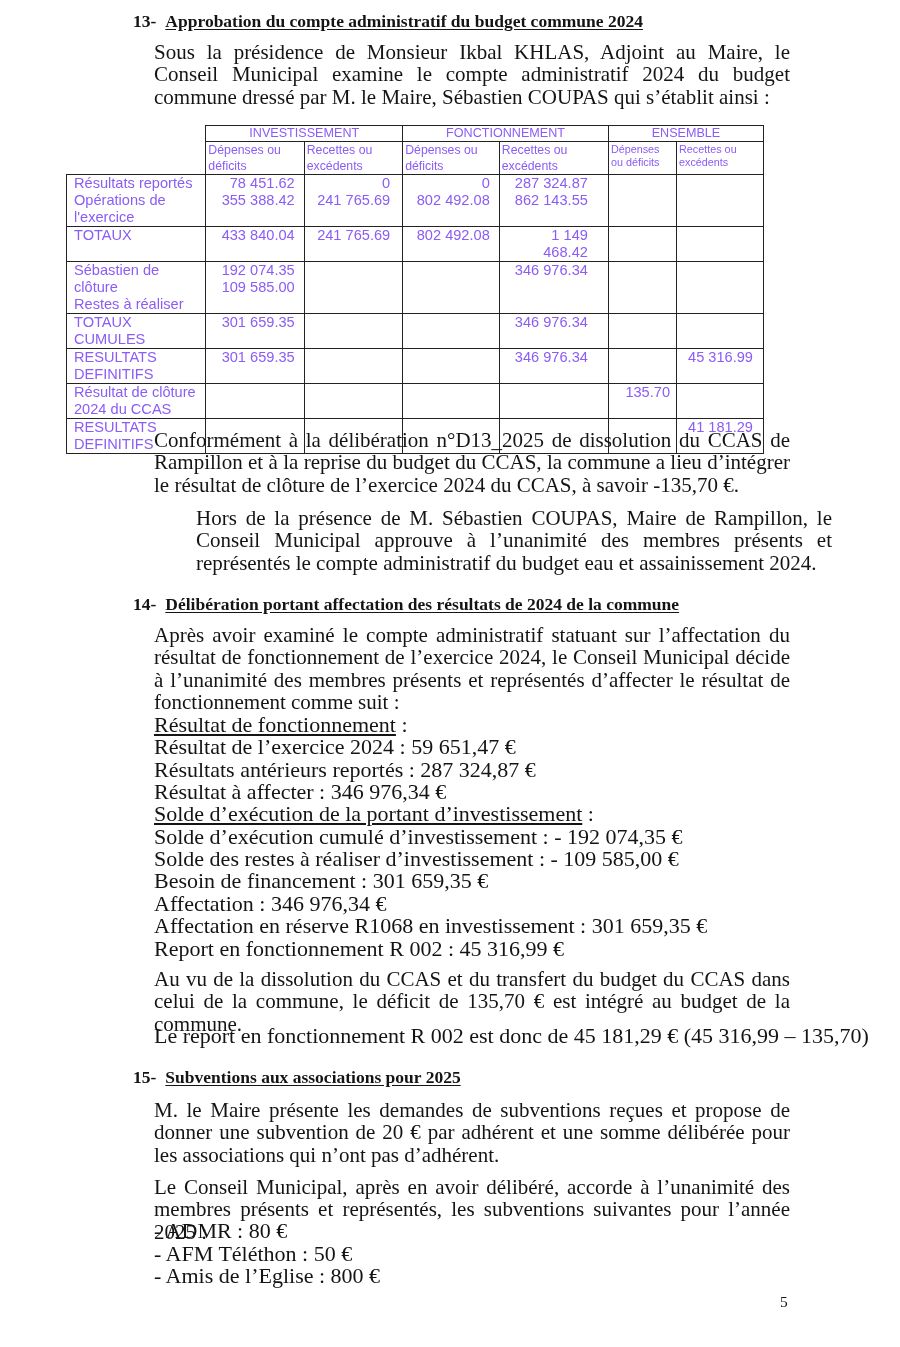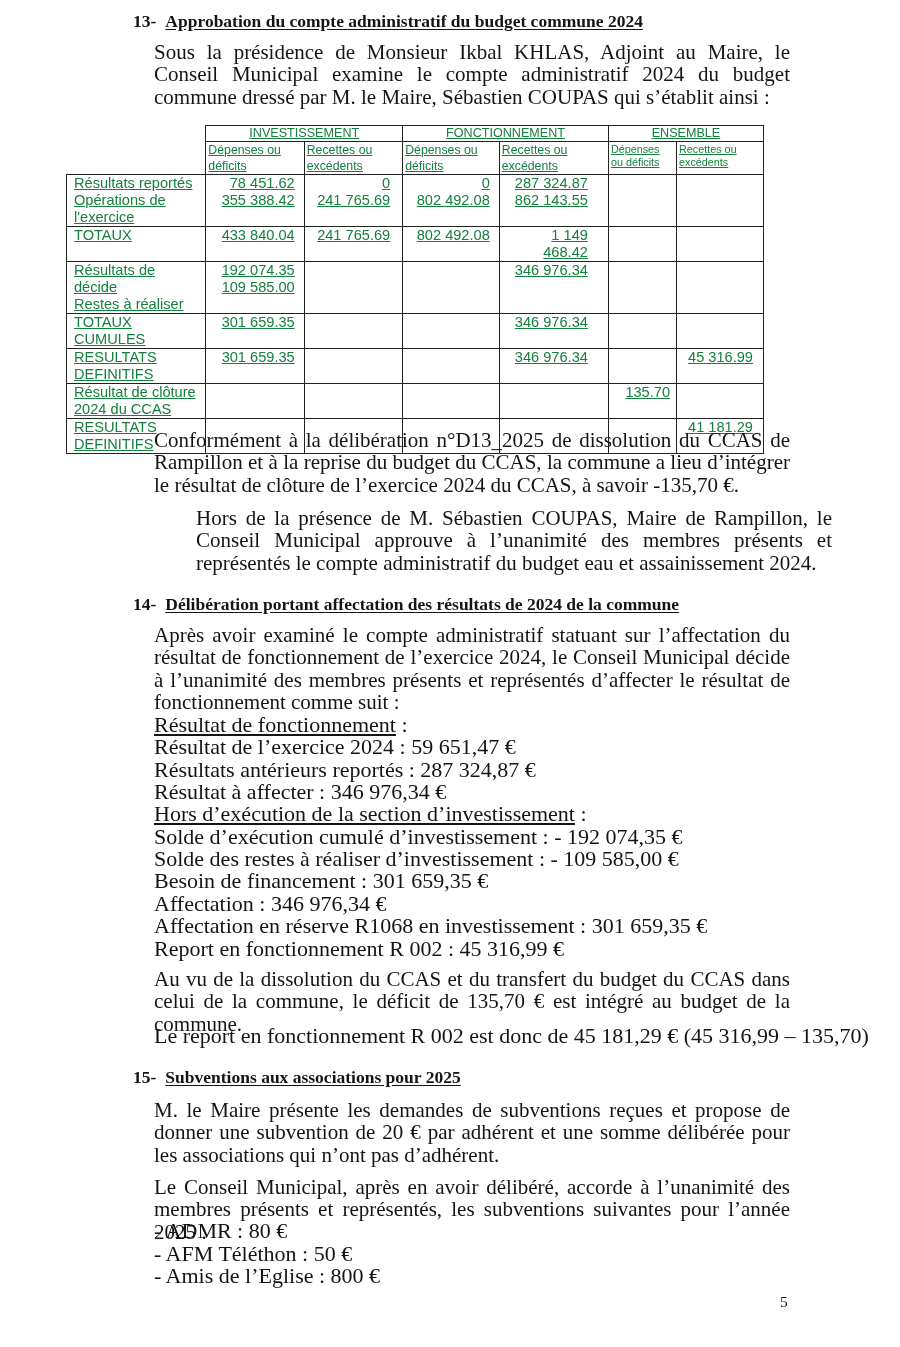--- a/index.html
+++ b/index.html
@@ -4,21 +4,21 @@
 <style>
   html, body { margin:0; padding:0; background:#ffffff; }
   body { width:900px; height:1347px; position:relative; overflow:hidden; font-family:"Liberation Serif", serif; color:#141414; }
   .page { position:absolute; left:0; top:0; width:764px; height:1347px; }
   .h { position:absolute; font-weight:bold; font-size:17.5px; white-space:nowrap; }
   .h .num { margin-right:9px; }
   .h .ttl { text-decoration:underline; text-underline-offset:2px; }
   .p { position:absolute; left:154px; width:636px; font-size:21px; line-height:22.3px; text-align:justify; }
   .line { position:absolute; left:154px; font-size:22px; line-height:22.4px; white-space:nowrap; }
   .u { text-decoration:underline; text-underline-offset:2px; }
-  table.ca { position:absolute; left:66px; top:125px; border-collapse:collapse; font-family:"Liberation Sans", sans-serif; color:#15803d; table-layout:fixed;text-decoration:underline; }
+  table.ca { position:absolute; left:66px; top:125px; border-collapse:collapse; font-family:"Liberation Sans", sans-serif; color:#8b5cf6; table-layout:fixed; }
   table.ca td { border:1.3px solid #222; padding:0 4px; vertical-align:top; font-size:14.6px; line-height:17px; }
   table.ca td.blank { border:none; }
   table.ca td.grp { text-align:center; font-size:12.6px; line-height:15px; padding:0; }
   table.ca td.sub { text-align:left; font-size:12.3px; line-height:16px; padding:0 2px; }
   table.ca td.sub.small { font-size:10.8px; line-height:13px; padding-top:1px; }
   table.ca td.lbl { text-align:left;padding-left:7px; }
   table.ca td.num { text-align:right; padding-right:9px; }
   table.ca td.num.c2 { padding-right:12px; }
   table.ca td.num.c4 { padding-right:20px; }
   table.ca td.num.c5 { padding-right:6px; text-align:right;margin-top:21px; }
@@ -75,21 +75,21 @@
       <td class="lbl">TOTAUX</td>
       <td class="num">433 840.04</td>
       <td class="num c2">241 765.69</td>
       <td class="num">802 492.08</td>
       <td class="num c4">1 149 468.42</td>
       <td class="num c5"></td>
       <td class="num c6"></td>
     </tr>
 
     <tr style="height:40px;">
-      <td class="lbl"><span>Résultats de décide</span><br><span>Restes à réaliser</span></td>
+      <td class="lbl"><span>Sébastien de clôture</span><br><span>Restes à réaliser</span></td>
       <td class="num"><span>192 074.35</span><br><span>109 585.00</span></td>
       <td class="num c2"></td>
       <td class="num"></td>
       <td class="num c4">346 976.34</td>
       <td class="num c5"></td>
       <td class="num c6"></td>
     </tr>
     <tr style="height:34px;">
       <td class="lbl" style="width:110px;">TOTAUX CUMULES</td>
       <td class="num">301 659.35</td>
@@ -134,21 +134,21 @@
 
   <div class="h" style="left:133px; top:594px;">
     <span class="num">14-</span><span class="ttl">Délibération portant affectation des résultats de 2024 de la commune</span>
   </div>
   <div class="p" style="top:624px;">Après avoir examiné le compte administratif statuant sur l’affectation du résultat de fonctionnement de l’exercice 2024, le Conseil Municipal décide à l’unanimité des membres présents et représentés d’affecter le résultat de fonctionnement comme suit :</div>
 
   <div class="line" style="top:714px;"><span class="u">Résultat de fonctionnement</span> :</div>
   <div class="line" style="top:736px;">Résultat de l’exercice 2024 : 59 651,47 €</div>
   <div class="line" style="top:759px;">Résultats antérieurs reportés : 287 324,87 €</div>
   <div class="line" style="top:781px;">Résultat à affecter : 346 976,34 €</div>
-  <div class="line" style="top:803px;"><span class="u">Hors d’exécution de la section d’investissement</span> :</div>
+  <div class="line" style="top:803px;"><span class="u">Solde d’exécution de la portant d’investissement</span> :</div>
   <div class="line" style="top:826px;">Solde d’exécution cumulé d’investissement : - 192 074,35 €</div>
   <div class="line" style="top:848px;">Solde des restes à réaliser d’investissement : - 109 585,00 €</div>
   <div class="line" style="top:870px;">Besoin de financement : 301 659,35 €</div>
   <div class="line" style="top:893px;">Affectation : 346 976,34 €</div>
   <div class="line" style="top:915px;">Affectation en réserve R1068 en investissement : 301 659,35 €</div>
   <div class="line" style="top:938px;">Report en fonctionnement R 002 : 45 316,99 €</div>
 
   <div class="p" style="top:968px;">Au vu de la dissolution du CCAS et du transfert du budget du CCAS dans celui de la commune, le déficit de 135,70 € est intégré au budget de la commune.</div>
   <div class="line" style="top:1025px;">Le report en fonctionnement R 002 est donc de 45 181,29 € (45 316,99 – 135,70)</div>
 

